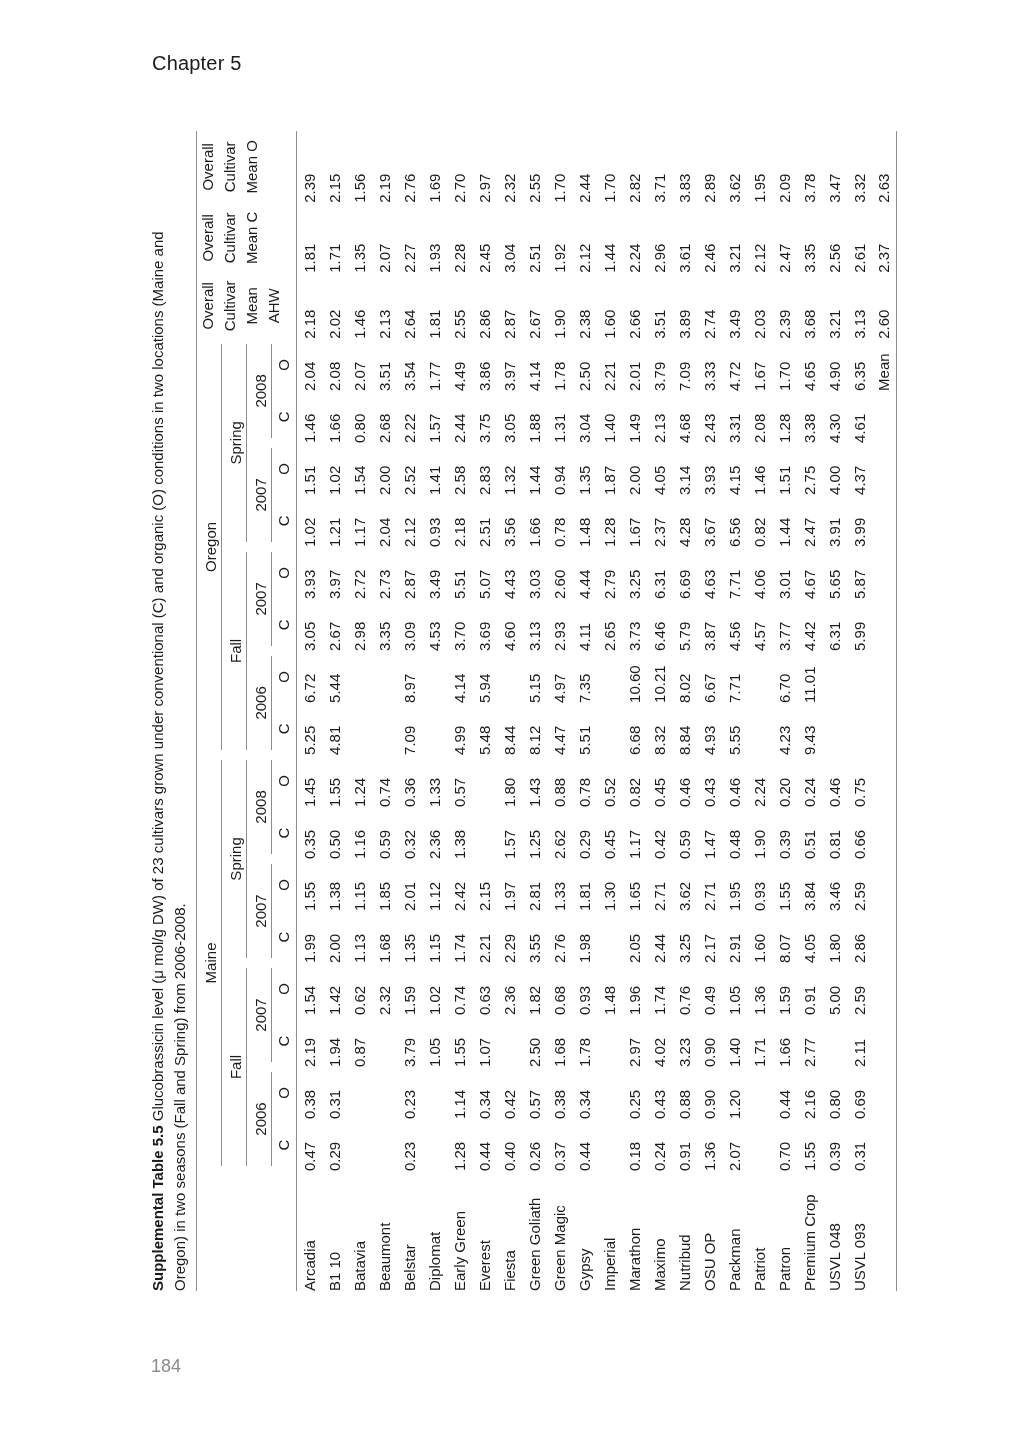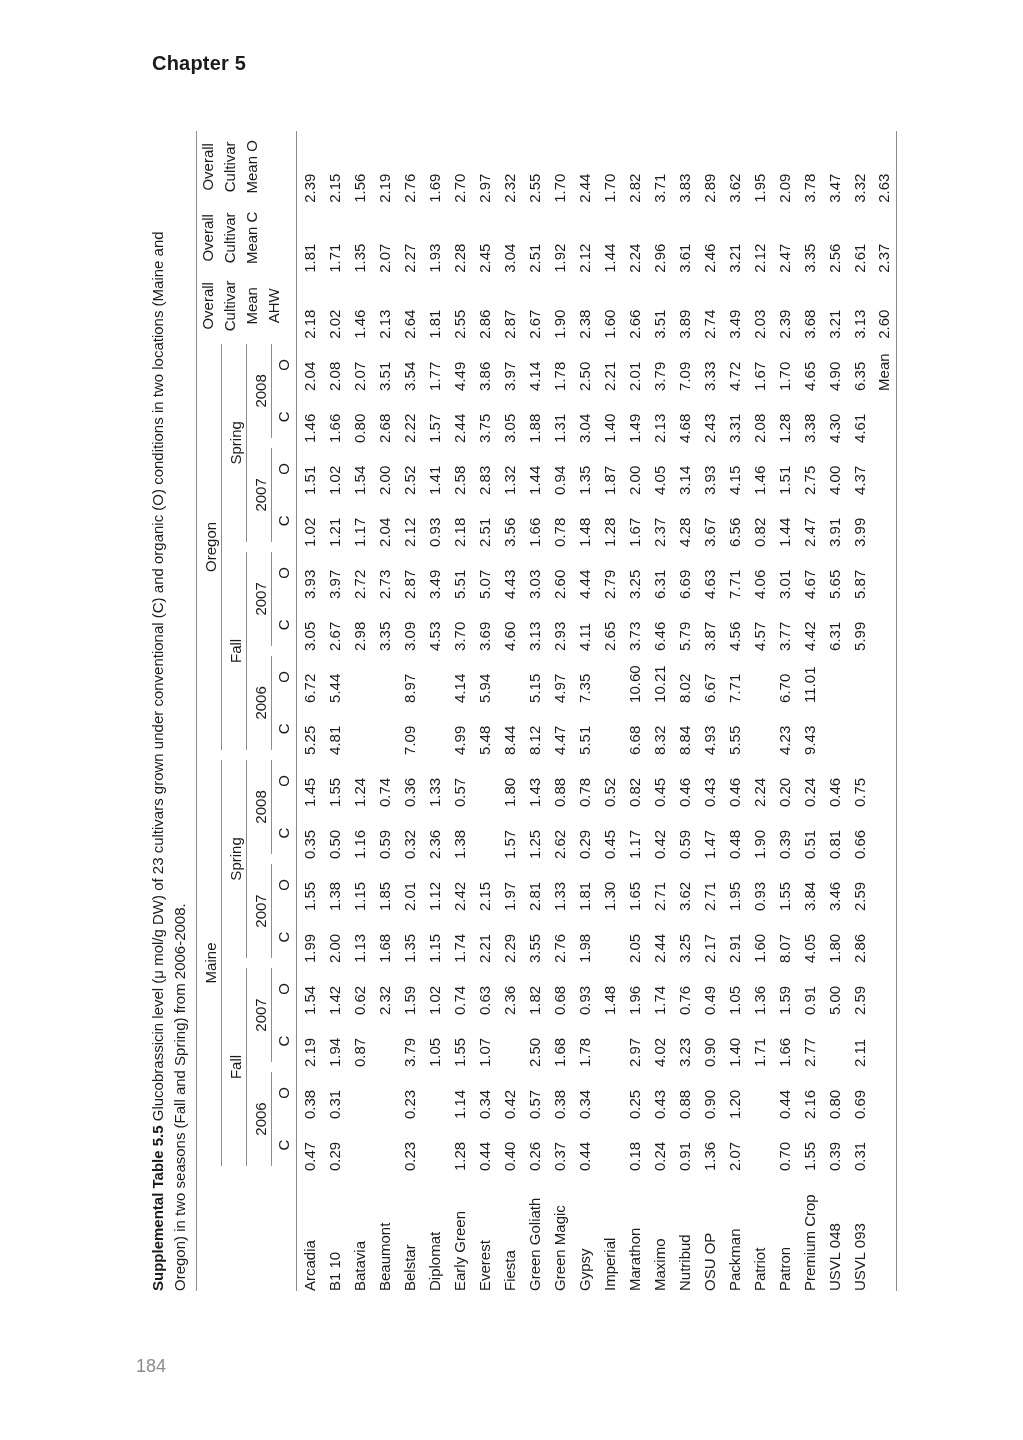--- a/index.html
+++ b/index.html
@@ -3,24 +3,24 @@
 <meta charset="utf-8">
 <style>
   html,body { margin:0; padding:0; background:#e8e8e8; }
   .page {
     position:relative; width:1023px; height:1440px; background:#ffffff;
     overflow:hidden; font-family:"Liberation Sans", sans-serif; color:#1b1b1b;
     margin:0 auto;
   }
   .chapter {
     position:absolute; left:152px; top:52px;
-    font-size:20px; font-weight:bold; letter-spacing:0.2px;
+    font-size:20px; font-weight:normal; letter-spacing:0.2px;
   }
   .pagenum {
-    position:absolute; left:136px; top:1356px;
+    position:absolute; left:151px; top:1356px;
     font-size:18px; color:#8c8c8c;
   }
   
   .rot {
     position:absolute; left:147px; top:1291px;
     width:1162px; height:770px;
     transform-origin:0 0; transform:rotate(-90deg);
   }
   .caption { font-size:15px; line-height:21.5px; color:#1b1b1b; }
   .caption .cline { white-space:nowrap; }

